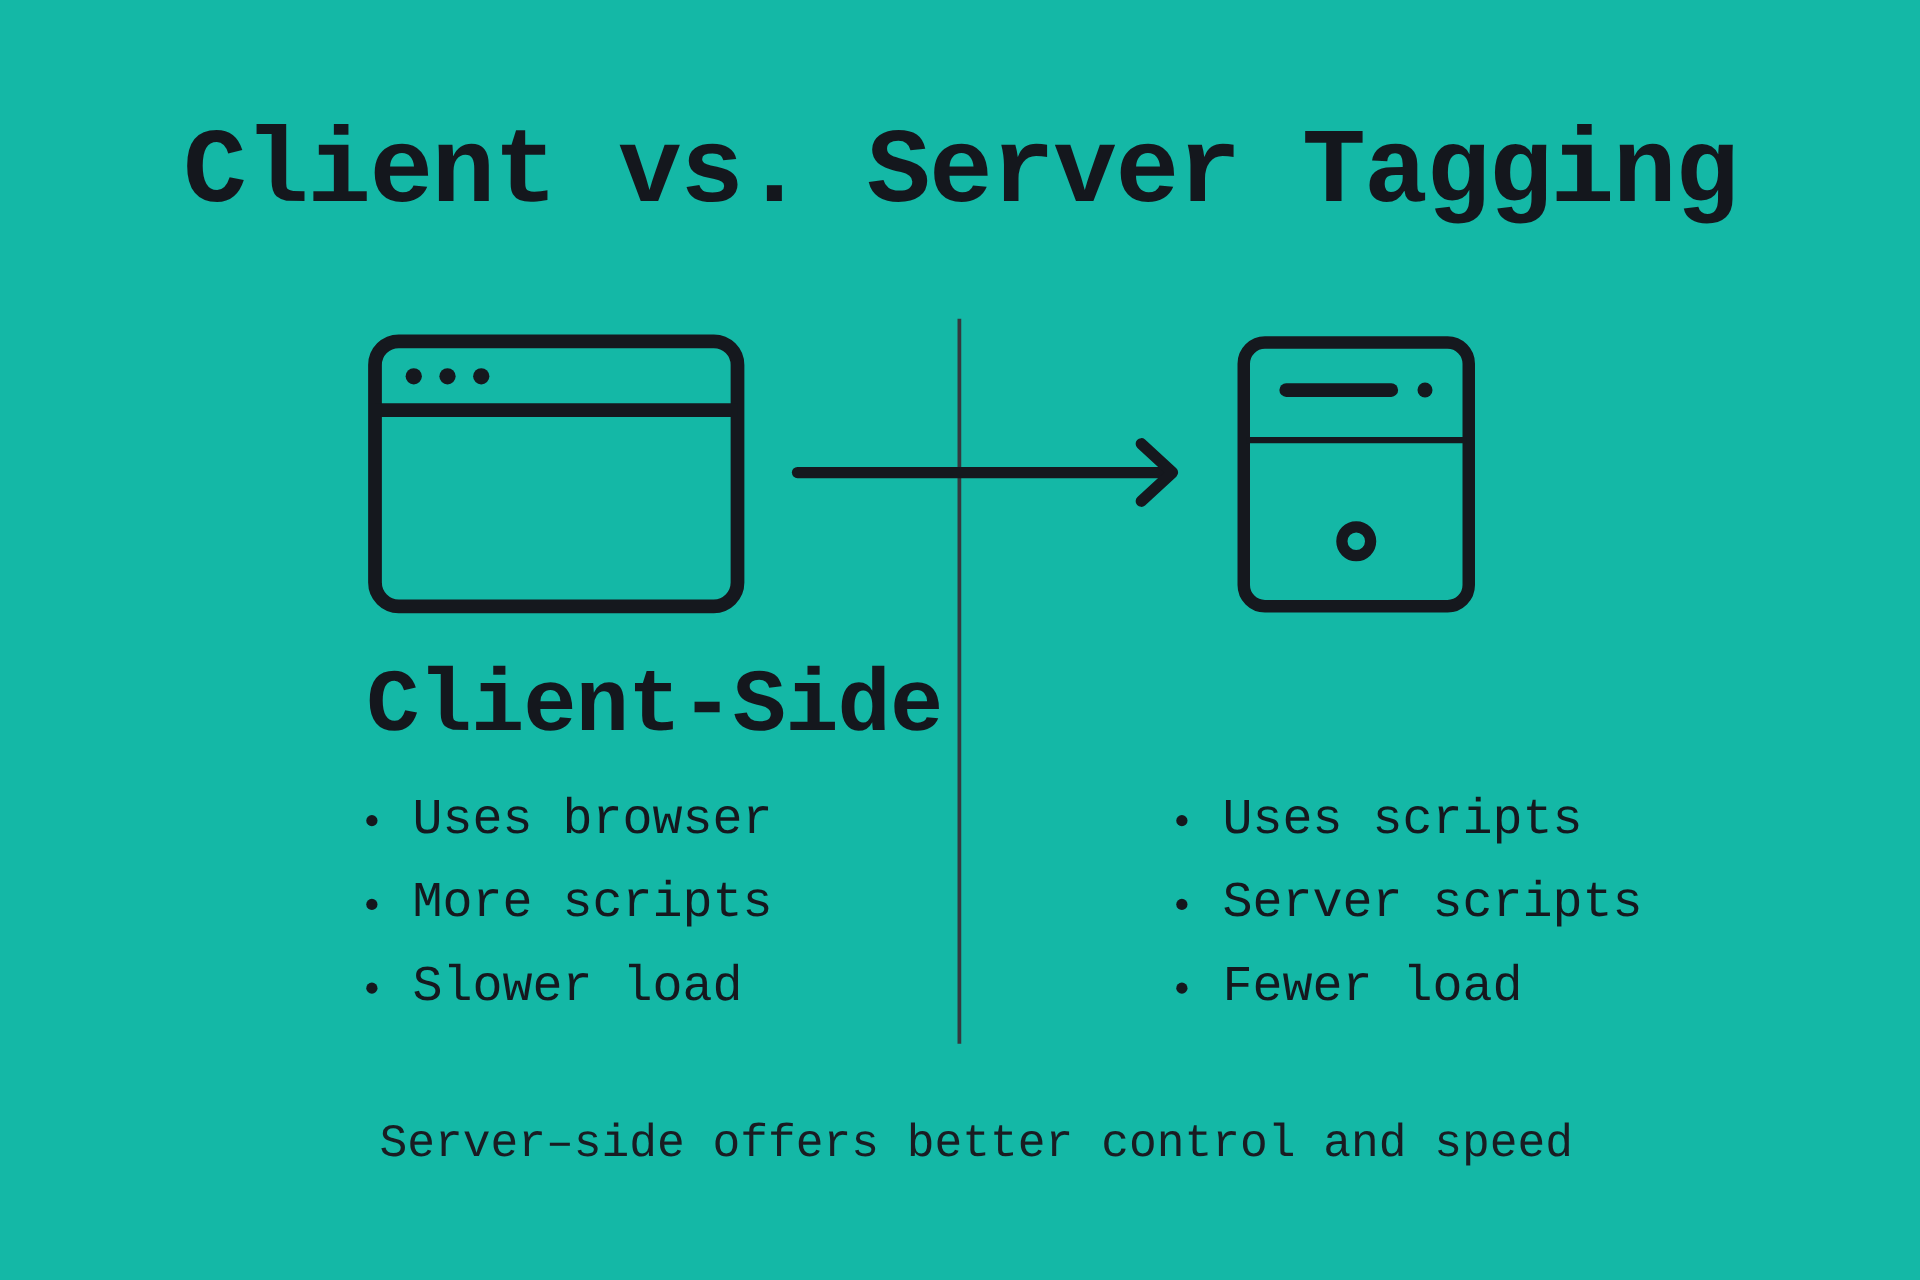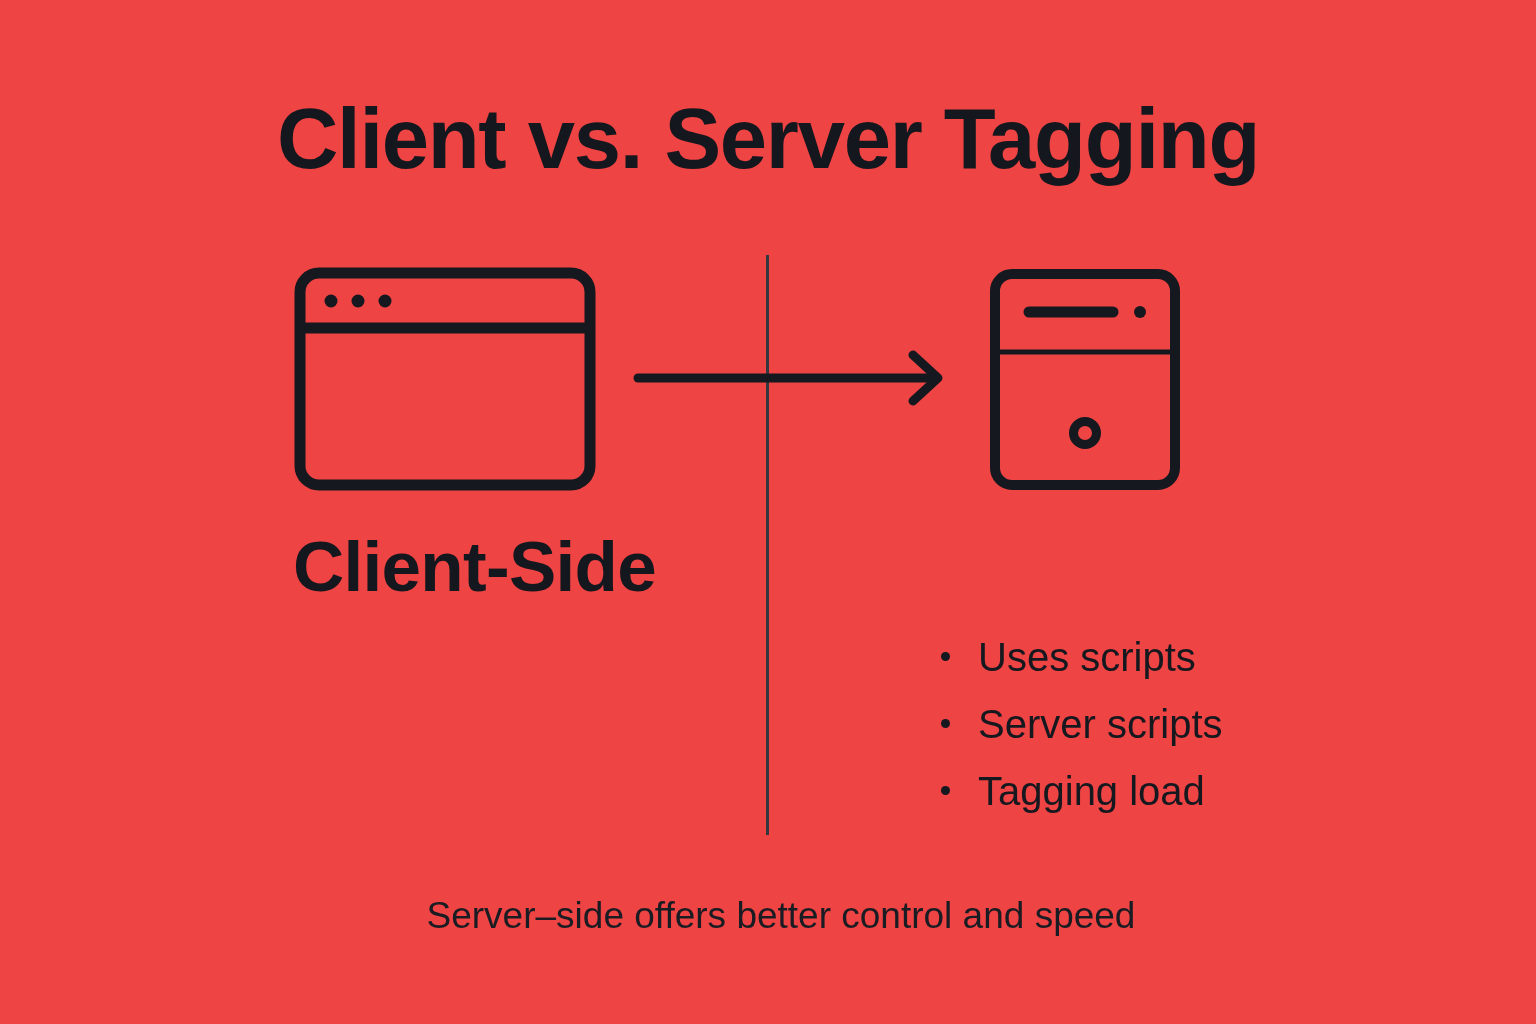--- a/index.html
+++ b/index.html
@@ -85,21 +85,21 @@
     text-align: center;
     font-size: 37px;
     font-weight: 400;
     line-height: 1.1;
     color: #191C22;
   }
 </style>
 </head>
 <body style="background: rgb(250, 249, 243);">
 
-<div class="canvas" style="background: #ef4444;">
+<div class="canvas" style="background: #14b8a6; font-family: Liberation Mono, monospace;">
 
   <h1 class="title">Client vs. Server Tagging</h1>
 
   <div class="divider"></div>
 
   <svg class="icon-svg browser-icon" width="304" height="226" viewBox="0 0 304 226" fill="none" stroke="#15181E" stroke-width="11">
     <rect x="7" y="7" width="290" height="212" rx="19"></rect>
     <line x1="7" y1="62" x2="297" y2="62"></line>
     <circle cx="38" cy="35" r="6.5" fill="#15181E" stroke="none"></circle>
     <circle cx="65" cy="35" r="6.5" fill="#15181E" stroke="none"></circle>
@@ -113,31 +113,45 @@
 
   <svg class="icon-svg server-icon" width="196" height="227" viewBox="0 0 196 227" fill="none" stroke="#15181E">
     <rect x="8" y="8" width="180" height="211" rx="17" stroke-width="10"></rect>
     <line x1="10" y1="86" x2="186" y2="86" stroke-width="5"></line>
     <line x1="42" y1="46" x2="126" y2="46" stroke-width="11" stroke-linecap="round"></line>
     <circle cx="153" cy="46" r="6" fill="#15181E" stroke="none"></circle>
     <circle cx="98" cy="167" r="11.5" stroke-width="9"></circle>
   </svg>
 
   <h2 class="col-heading client-heading">Client-Side</h2>
+  <ul class="bullet-list client-list">
+    <li>
+      <span class="bullet-dot"></span>
+      <span>Uses browser</span>
+    </li>
+    <li>
+      <span class="bullet-dot"></span>
+      <span>More scripts</span>
+    </li>
+    <li>
+      <span class="bullet-dot"></span>
+      <span>Slower load</span>
+    </li>
+  </ul>
 
   <ul class="bullet-list server-list">
     <li>
       <span class="bullet-dot"></span>
       <span>Uses scripts</span>
     </li>
     <li>
       <span class="bullet-dot"></span>
       <span>Server scripts</span>
     </li>
     <li>
       <span class="bullet-dot"></span>
-      <span>Tagging load</span>
+      <span>Fewer load</span>
     </li>
   </ul>
 
   <p class="caption">Server–side offers better control and speed</p>
 
 </div>
 
 </body></html>

